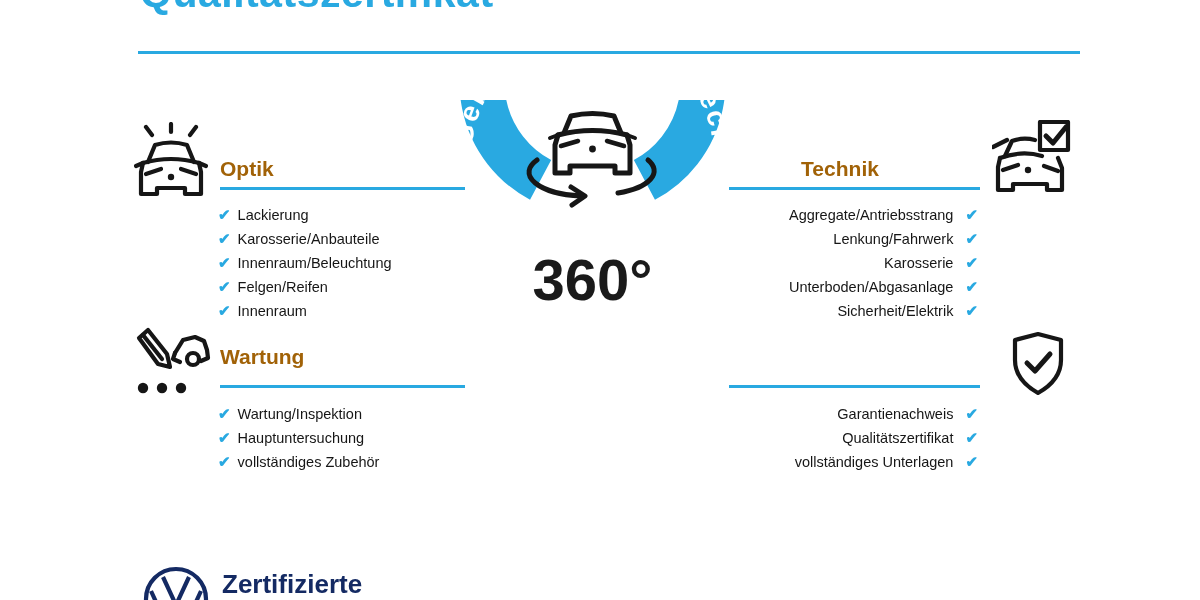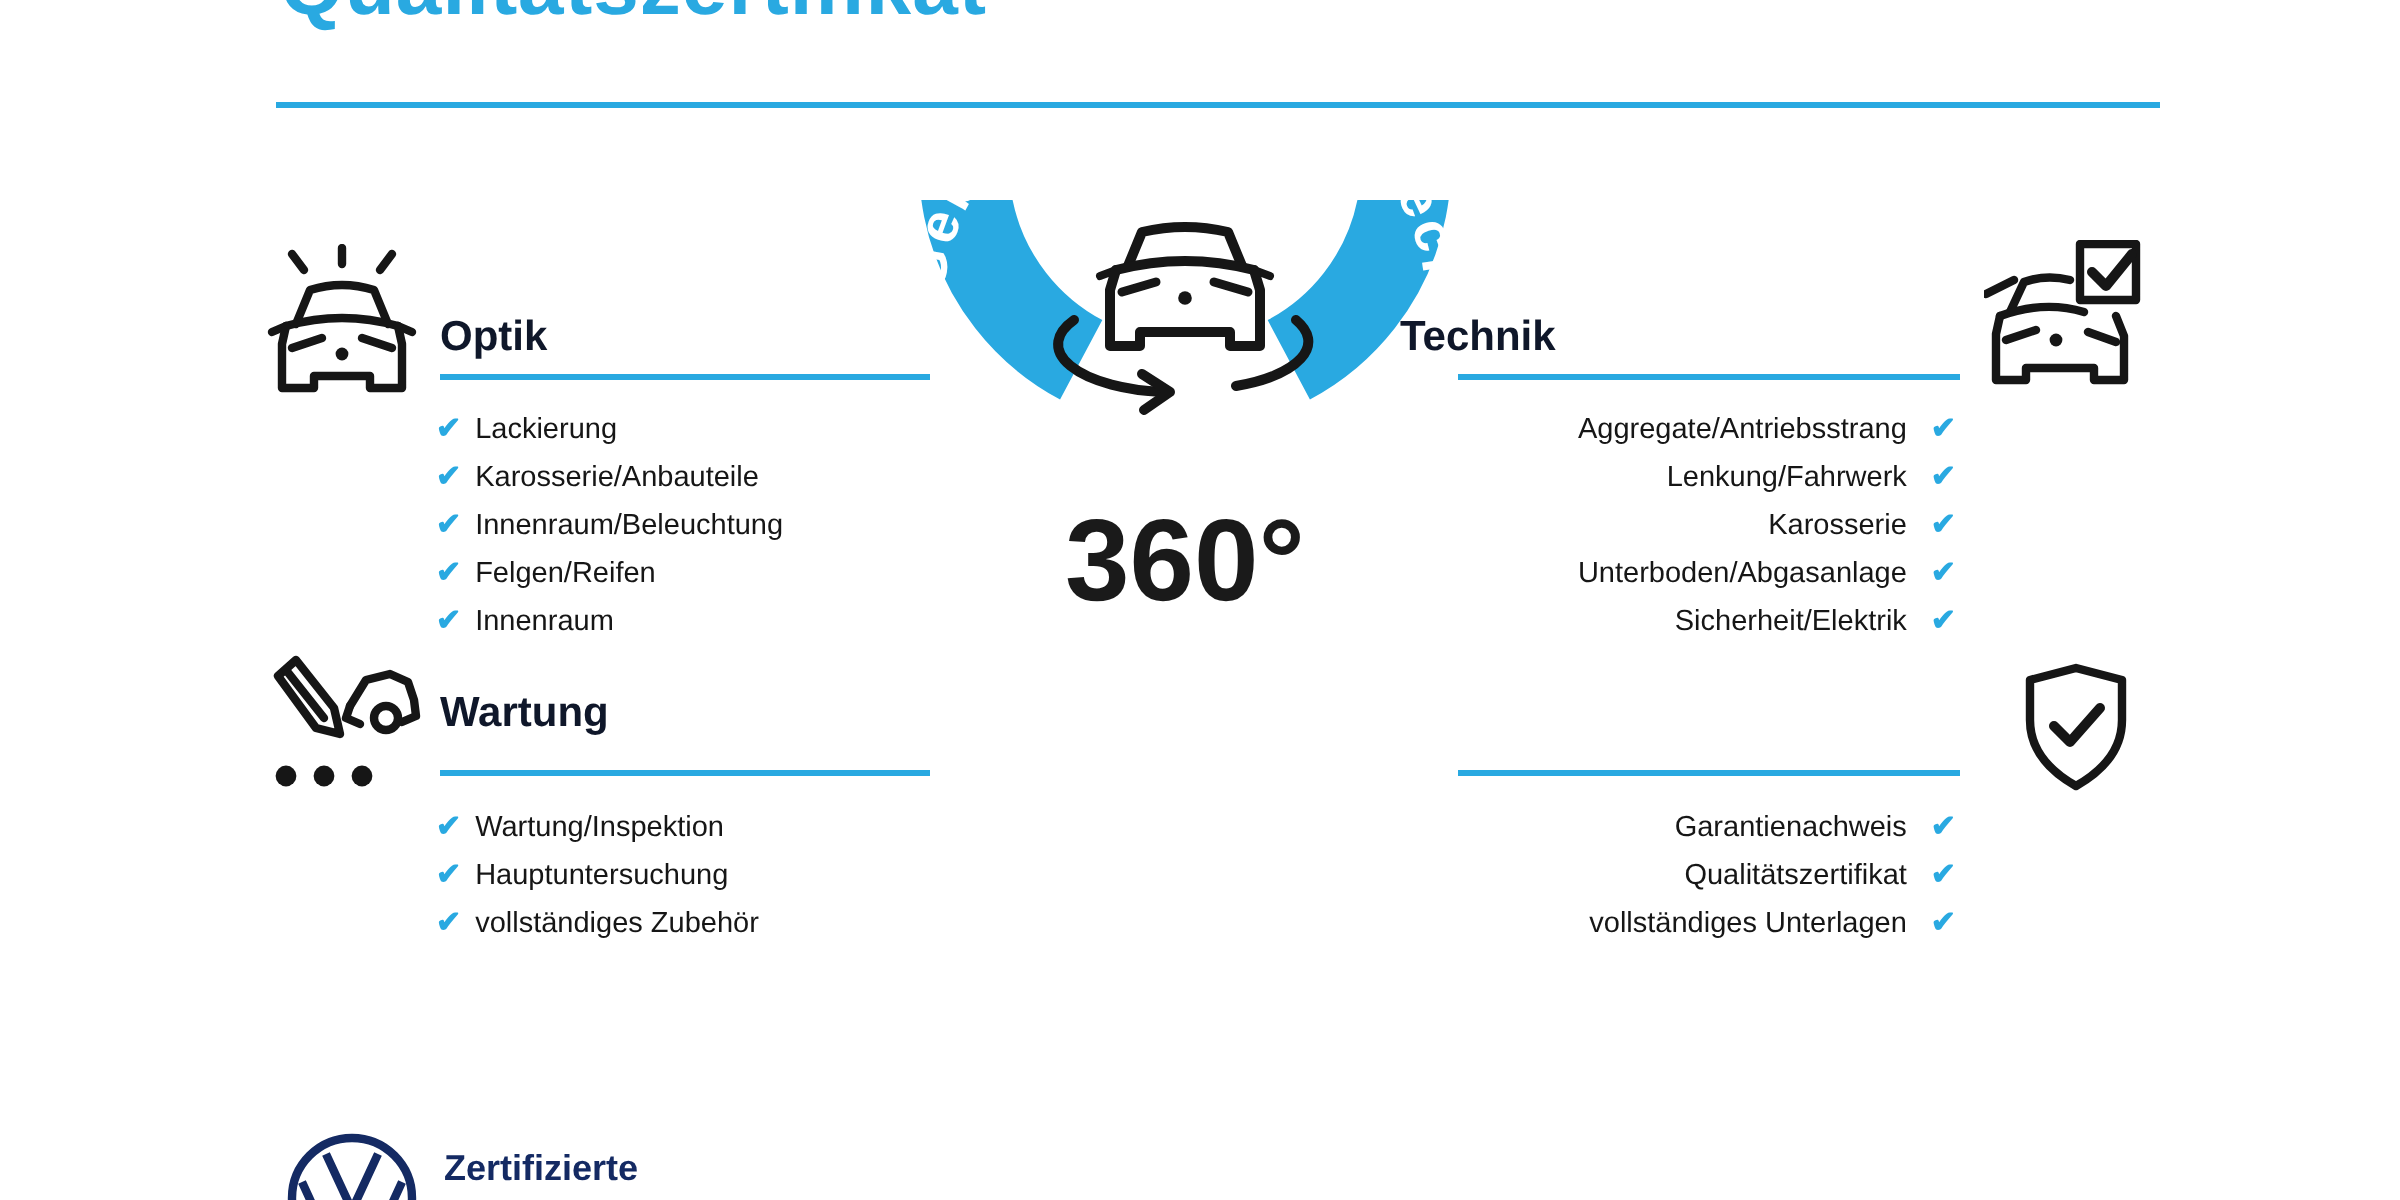--- a/index.html
+++ b/index.html
@@ -2,22 +2,22 @@
 <html><head>
 <meta charset="utf-8">
 <style>
   html,body{margin:0;padding:0;background:#fff;}
   #canvas{position:relative;width:1200px;height:600px;background:#fff;overflow:hidden;
           font-family:"Liberation Sans", sans-serif;}
   .title{position:absolute;left:140px;top:-29px;font-size:41px;font-weight:700;
          color:#29a9e1;letter-spacing:.5px;line-height:1.1;white-space:nowrap;}
   .rule{position:absolute;background:#29a9e1;height:3px;}
   #top-rule{left:138px;top:51px;width:942px;}
-  .heading{position:absolute;font-size:21px;font-weight:700;color:#0f172a;line-height:26px;white-space:nowrap;}
-  .heading.rt{text-align:left;width:280px;}
+  .heading{position:absolute;font-size:21px;font-weight:700;color:#a16207;line-height:26px;white-space:nowrap;}
+  .heading.rt{text-align:center;width:280px;}
   #h-optik{left:220px;top:156px;}
   #h-wartung{left:220px;top:344px;}
   #h-technik{left:700px;top:156px;}
   #h-garantie{left:700px;top:354px;}
   #r-optik{left:220px;top:187px;width:245px;}
   #r-wartung{left:220px;top:385px;width:245px;}
   #r-technik{left:729px;top:187px;width:251px;}
   #r-garantie{left:729px;top:385px;width:251px;}
   .list{position:absolute;display:flex;flex-direction:column;}
   #l-optik{left:218px;top:203px;}
@@ -27,21 +27,21 @@
   .row{display:flex;align-items:center;height:24px;gap:7px;font-size:14.5px;color:#161616;white-space:nowrap;}
   .row.rt{justify-content:flex-end;gap:12px;}
   .chk{color:#29a9e1;font-weight:700;font-size:15px;line-height:1;transform:translateY(-1px);}
   .icon{position:absolute;}
   #icon-optik{left:131px;top:122px;}
   #icon-wartung{left:131px;top:326px;}
   #icon-technik{left:992px;top:120px;}
   #icon-garantie{left:1006px;top:330px;}
   #badge{position:absolute;left:445px;top:100px;}
   #vw-logo{position:absolute;left:142px;top:565px;}
-  #footer-label{position:absolute;left:222px;top:569px;font-size:18px;line-height:30px;
+  #footer-label{position:absolute;left:222px;top:569px;font-size:26px;line-height:30px;
                 font-weight:700;color:#142a63;white-space:nowrap;}
   .ink{stroke:#161616;fill:none;stroke-width:4.2;stroke-linejoin:round;stroke-linecap:round;}
   .ink-fill{fill:#161616;stroke:none;}
   .navy{stroke:#142a63;fill:none;stroke-width:4.2;stroke-linecap:butt;}
   .badge-ring{stroke:#29a9e1;fill:none;stroke-width:45;}
   .badge-deg{font-family:"Liberation Sans",sans-serif;font-size:58px;font-weight:700;fill:#1a1a1a;}
   .badge-curve{font-family:"Liberation Sans",sans-serif;font-size:28px;font-weight:700;
                fill:#ffffff;letter-spacing:2px;}
 </style>
 </head>

